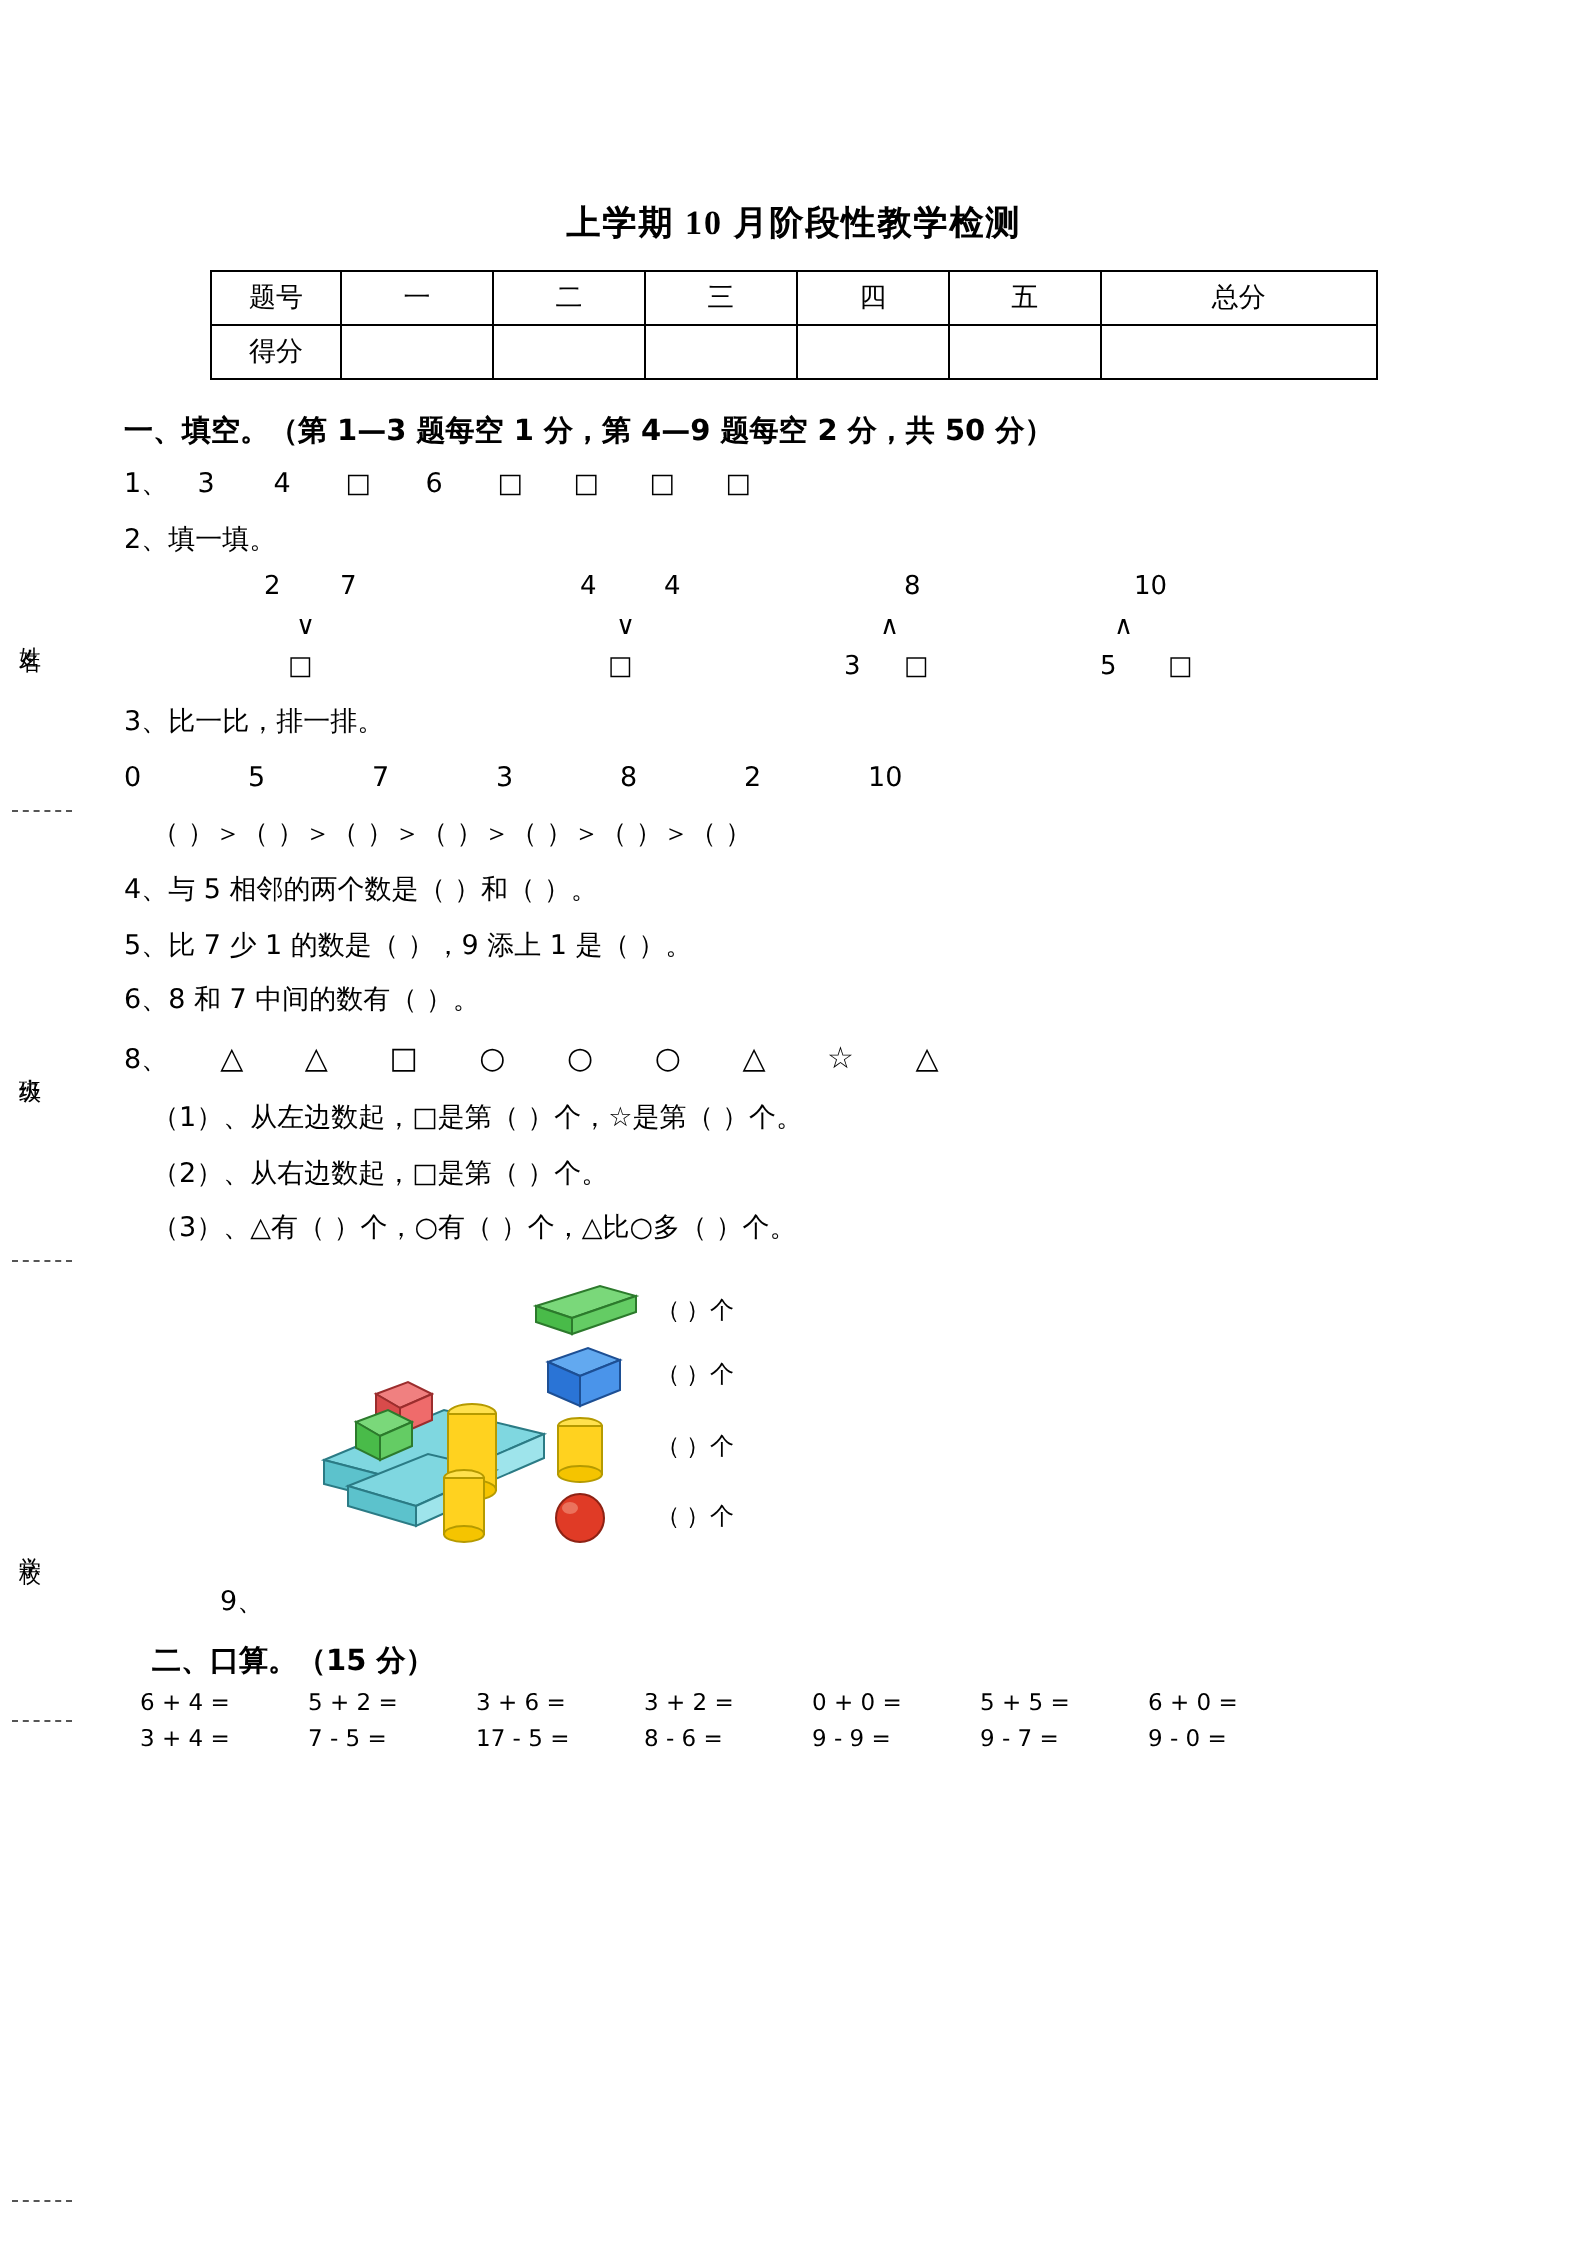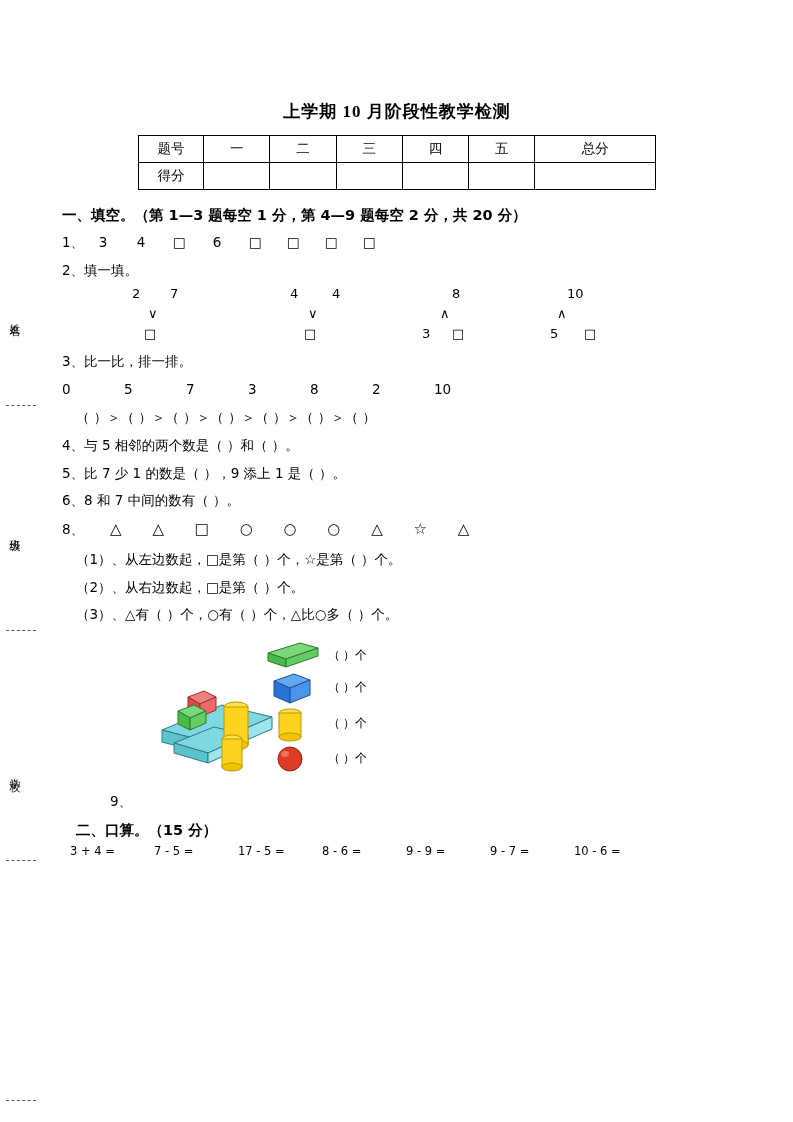--- a/index.html
+++ b/index.html
@@ -74,21 +74,21 @@
     font-weight: bold;
     font-family: "DejaVu Serif", serif;
     font-style: italic;
     margin: 8px 0 10px 0;
     letter-spacing: 4px;
   }
 
   table.score {
     border-collapse: collapse;
     margin: 6px auto 16px auto;
-    width: 518px;
+    width: 584px;
   }
   table.score td {
     border: 1px solid #000;
     height: 24px;
     text-align: center;
     font-size: 13.5px;
     font-family: "DejaVu Sans", sans-serif;
   }
   table.score td.hdr { width: 62px; }
 
@@ -189,21 +189,21 @@
         <td></td>
         <td></td>
         <td></td>
         <td></td>
         <td></td>
         <td></td>
       </tr>
     </tbody>
       </table>
 
-    <div class="sec">一、填空。（第 1—3 题每空 1 分，第 4—9 题每空 2 分，共 20 分）</div>
+    <div class="sec">一、填空。（第 1—3 题每空 1 分，第 4—9 题每空 2 分，共 50 分）</div>
 
     <div class="q row-fill1">
       <span>1、</span><span class="n">3</span><span class="n">4</span><span class="b">□</span><span class="n">6</span><span class="b">□</span><span class="b">□</span><span class="b">□</span><span class="b">□</span>
     </div>
 
     <div class="q">2、填一填。</div>
     <div class="pyr">
       <div class="r">
         <span class="c" style="left:10px">2</span>
         <span class="c" style="left:48px">7</span>
@@ -291,18 +291,21 @@
       <div class="legend-line" style="left:176px; top:44px;">（  ）个</div>
       <div class="legend-line" style="left:176px; top:80px;">（  ）个</div>
       <div class="legend-line" style="left:176px; top:115px;">（  ）个</div>
     </div>
 
     <div class="q" style="margin-left:48px; margin-top:6px;">9、</div>
 
     <div class="sec" style="margin-left:14px;">二、口算。（15 分）</div>
 
     <div class="oral">
-      <span>3 + 4 =</span><span>7 - 5 =</span><span>17 - 5 =</span><span>8 - 6 =</span><span>9 - 9 =</span><span>9  - 7 =</span><span>10 - 6 =</span>
+      <span>6 + 4 =</span><span>5 + 2 =</span><span>3 + 6 =</span><span>3 + 2 =</span><span>0 + 0 =</span><span>5 + 5 =</span><span>6 + 0 =</span>
+    </div>
+    <div class="oral">
+      <span>3 + 4 =</span><span>7 - 5 =</span><span>17 - 5 =</span><span>8 - 6 =</span><span>9 - 9 =</span><span>9  - 7 =</span><span>9 - 0 =</span>
     </div>
 
 
   </div>
 </div>
 
 </body></html>

